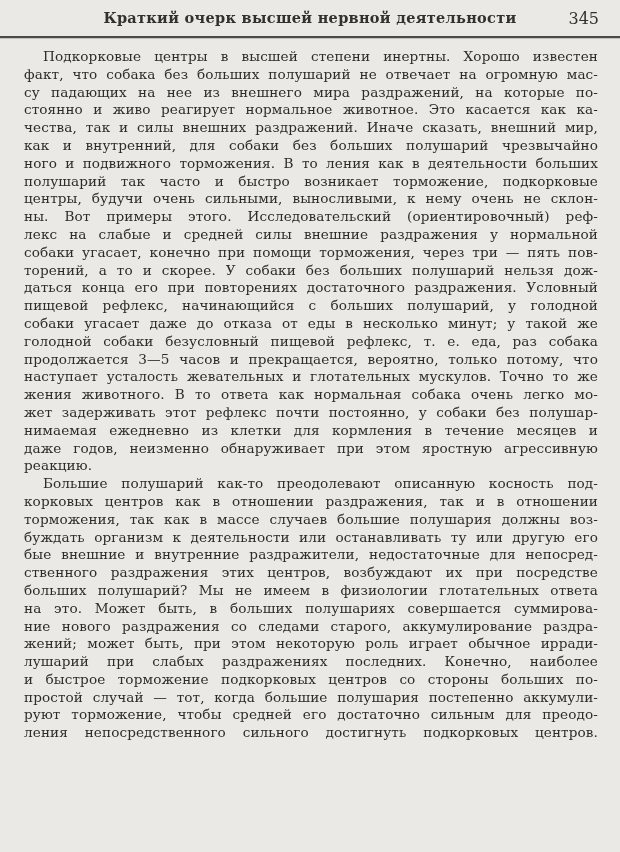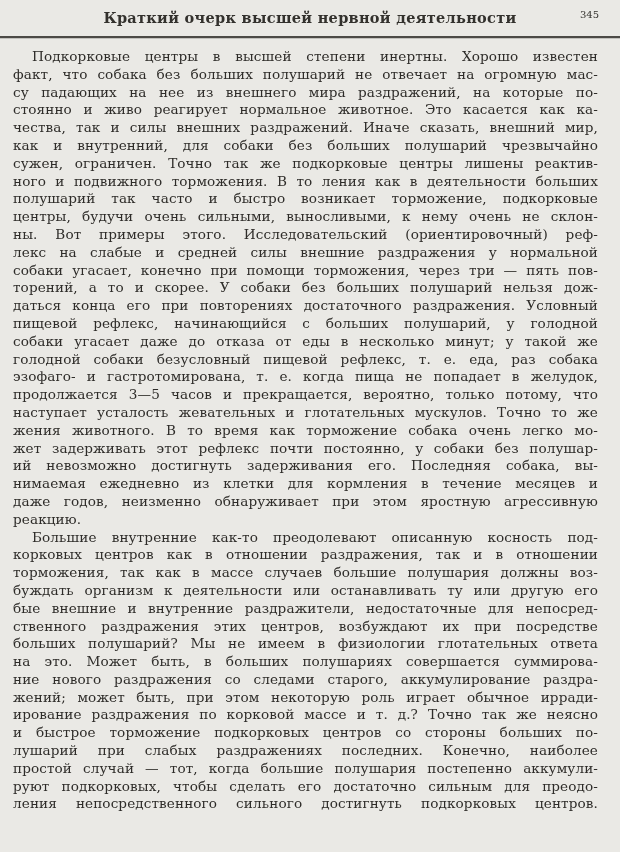--- a/index.html
+++ b/index.html
@@ -25,31 +25,31 @@
     display: block;
     text-align: center;
     font-weight: bold;
     font-size: 14.5px;
     letter-spacing: 0.3px;
     color: #33312d;
   }
   .running-head .folio {
     position: absolute;
     top: 9px; right: 21px;
-    font-size: 10px;
+    font-size: 16px;
     color: #33312d;
   }
   .head-rule {
     margin-top: 5px;
     height: 2px;
     background: #4c4a46;
     box-shadow: 0 1px 0 rgba(76,74,70,0.25);
   }
   .body-text {
-    padding: 10px 22px 0 13px;
+    padding: 10px 22px 0 24px;
   }
   .paragraph { margin: 0; }
   .text-line {
     font-size: 13.6px;
     line-height: 17.8px;
     height: 17.8px;
     letter-spacing: 0.1px;
     word-spacing: 1px;
     white-space: nowrap;
     text-align: justify;
@@ -69,54 +69,50 @@
   </div>
   <div class="head-rule"></div>
   <div class="body-text">
       <div class="paragraph">
         <div class="text-line first-line">Подкорковые центры в высшей степени инертны. Хорошо известен</div>
         <div class="text-line">факт, что собака без больших полушарий не отвечает на огромную мас-</div>
         <div class="text-line">су падающих на нее из внешнего мира раздражений, на которые по-</div>
         <div class="text-line">стоянно и живо реагирует нормальное животное. Это касается как ка-</div>
         <div class="text-line">чества, так и силы внешних раздражений. Иначе сказать, внешний мир,</div>
         <div class="text-line">как и внутренний, для собаки без больших полушарий чрезвычайно</div>
-        <div class="text-line">сужен, ограничен. Точно так же подкорковые центры лишены реактив-</div>
         <div class="text-line">ного и подвижного торможения. В то ления как в деятельности больших</div>
         <div class="text-line">полушарий так часто и быстро возникает торможение, подкорковые</div>
         <div class="text-line">центры, будучи очень сильными, выносливыми, к нему очень не склон-</div>
         <div class="text-line">ны. Вот примеры этого. Исследовательский (ориентировочный) реф-</div>
         <div class="text-line">лекс на слабые и средней силы внешние раздражения у нормальной</div>
         <div class="text-line">собаки угасает, конечно при помощи торможения, через три — пять пов-</div>
         <div class="text-line">торений, а то и скорее. У собаки без больших полушарий нельзя дож-</div>
         <div class="text-line">даться конца его при повторениях достаточного раздражения. Условный</div>
         <div class="text-line">пищевой рефлекс, начинающийся с больших полушарий, у голодной</div>
         <div class="text-line">собаки угасает даже до отказа от еды в несколько минут; у такой же</div>
         <div class="text-line">голодной собаки безусловный пищевой рефлекс, т. е. еда, раз собака</div>
-        <div class="text-line">эзофаго- и гастротомирована, т. е. когда пища не попадает в желудок,</div>
         <div class="text-line">продолжается 3—5 часов и прекращается, вероятно, только потому, что</div>
         <div class="text-line">наступает усталость жевательных и глотательных мускулов. Точно то же</div>
-        <div class="text-line">жения животного. В то время как торможение собака очень легко мо-</div>
+        <div class="text-line">жения животного. В то ответа как нормальная собака очень легко мо-</div>
         <div class="text-line">жет задерживать этот рефлекс почти постоянно, у собаки без полушар-</div>
-        <div class="text-line">ий невозможно достигнуть задерживания его. Последняя собака, вы-</div>
         <div class="text-line">нимаемая ежедневно из клетки для кормления в течение месяцев и</div>
         <div class="text-line">даже годов, неизменно обнаруживает при этом яростную агрессивную</div>
         <div class="text-line short-last">реакцию.</div>
       </div>
       <div class="paragraph">
-        <div class="text-line first-line">Большие внутренние как-то преодолевают описанную косность под-</div>
+        <div class="text-line first-line">Большие полушарий как-то преодолевают описанную косность под-</div>
         <div class="text-line">корковых центров как в отношении раздражения, так и в отношении</div>
         <div class="text-line">торможения, так как в массе случаев большие полушария должны воз-</div>
         <div class="text-line">буждать организм к деятельности или останавливать ту или другую его</div>
         <div class="text-line">бые внешние и внутренние раздражители, недостаточные для непосред-</div>
         <div class="text-line">ственного раздражения этих центров, возбуждают их при посредстве</div>
         <div class="text-line">больших полушарий? Мы не имеем в физиологии глотательных ответа</div>
         <div class="text-line">на это. Может быть, в больших полушариях совершается суммирова-</div>
         <div class="text-line">ние нового раздражения со следами старого, аккумулирование раздра-</div>
         <div class="text-line">жений; может быть, при этом некоторую роль играет обычное ирради-</div>
-        <div class="text-line">ирование раздражения по корковой массе и т. д.? Точно так же неясно</div>
+        <div class="text-line">лушарий при слабых раздражениях последних. Конечно, наиболее</div>
         <div class="text-line">и быстрое торможение подкорковых центров со стороны больших по-</div>
-        <div class="text-line">лушарий при слабых раздражениях последних. Конечно, наиболее</div>
         <div class="text-line">простой случай — тот, когда большие полушария постепенно аккумули-</div>
-        <div class="text-line">руют подкорковых, чтобы сделать его достаточно сильным для преодо-</div>
+        <div class="text-line">руют торможение, чтобы средней его достаточно сильным для преодо-</div>
         <div class="text-line">ления непосредственного сильного достигнуть подкорковых центров.</div>
       </div>
     </div>
 </div>
 
 </body></html>

